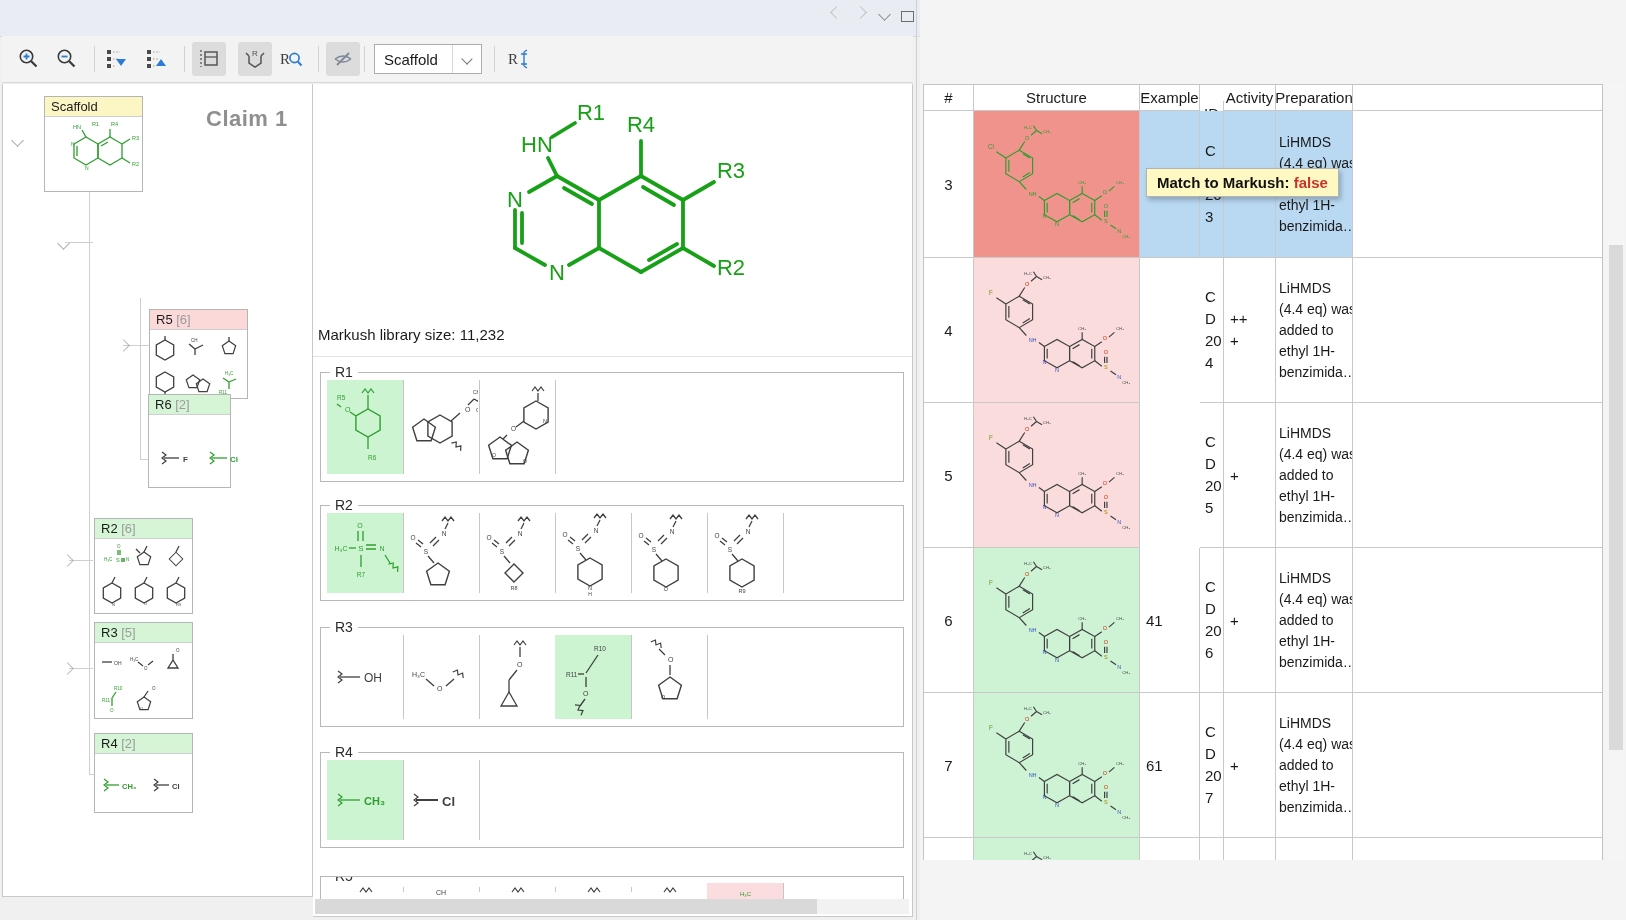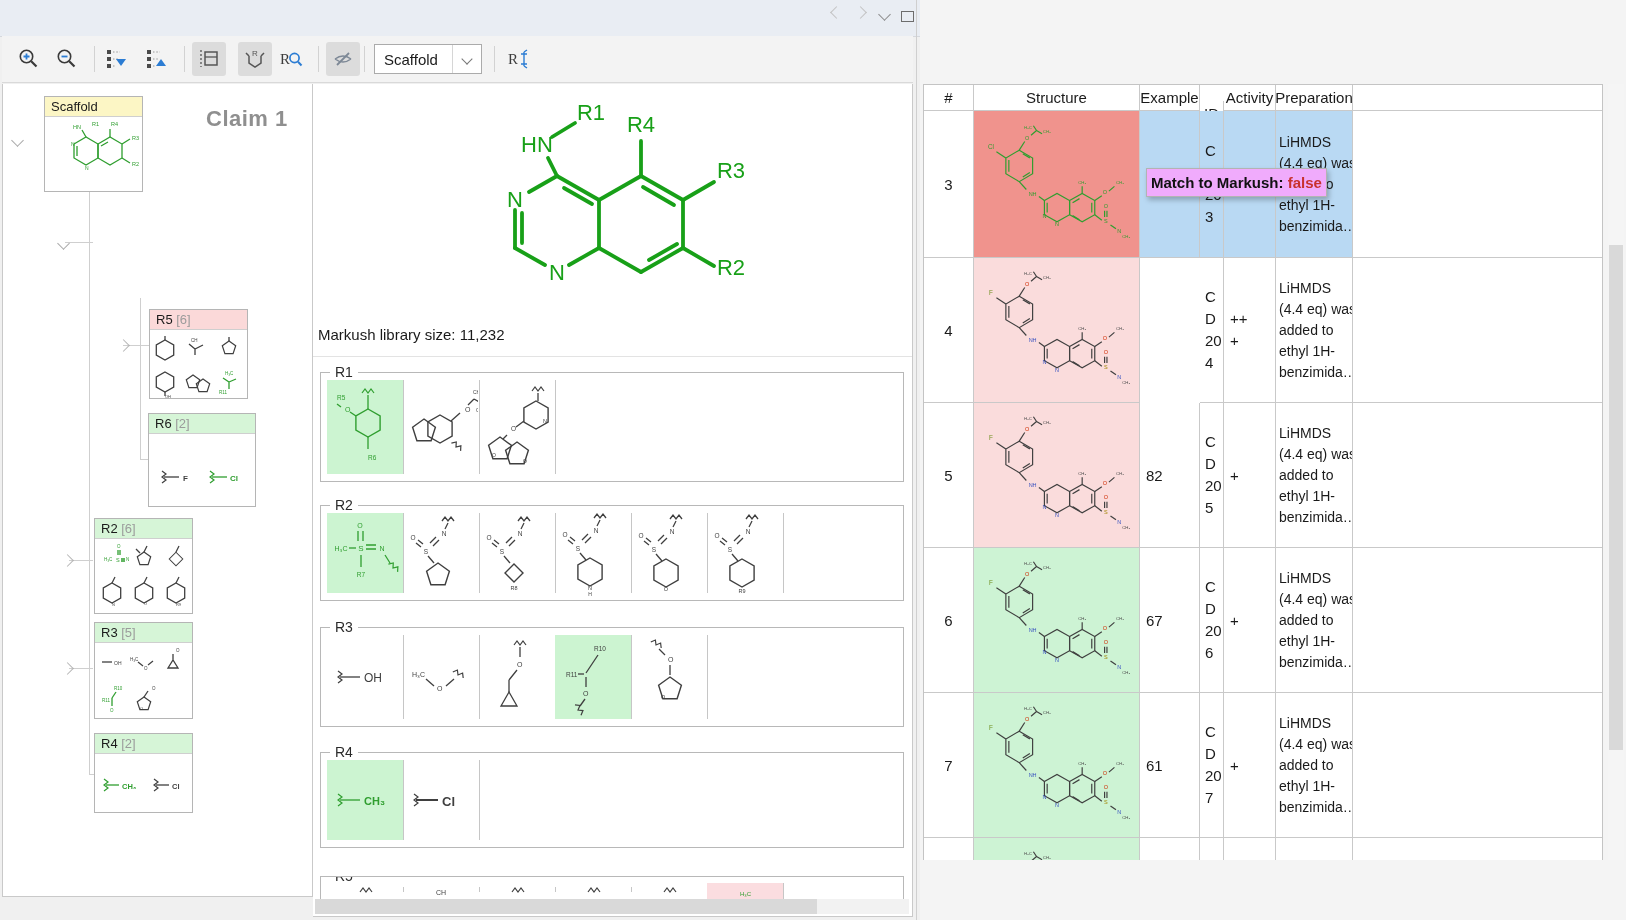--- a/index.html
+++ b/index.html
@@ -56,22 +56,22 @@
   .trow{position:absolute;left:0;width:679px}
   .tcell{position:absolute;box-sizing:border-box;border-right:1px solid #c9c9c9;border-bottom:1px solid #c9c9c9;font-size:15px;display:flex;align-items:center;overflow:hidden}
   .thead .tcell{justify-content:center;background:#fff;font-size:15px}
   .center{justify-content:center}
   .prelines{white-space:pre-line;line-height:22px}
   .sel{background:#b9d9f3}
   .st-red{background:#f0938d}.st-pink{background:#fadcdc}.st-green{background:#cdf3d4}
   .mol-std{--bond:#3f3f3f;--ncol:#3b54c0;--ocol:#cf2a00;--scol:#a08400;--ccol:#4a4a4a;--halcol:#6f8f1f}
   .mol-green{--bond:#2f9e2f;--ncol:#2f9e2f;--ocol:#2f9e2f;--scol:#2f9e2f;--ccol:#2f9e2f;--halcol:#2f9e2f}
   .hal{fill:var(--halcol);font-family:"Liberation Sans",sans-serif}
-  .tooltip{position:absolute;background:#f0abfc;border:1px solid #b3b3b3;box-shadow:2px 3px 5px rgba(0,0,0,.25);
-           font-size:15px;font-weight:bold;padding:5px 4px;white-space:nowrap;z-index:40}
+  .tooltip{position:absolute;background:#fef9c3;border:1px solid #b3b3b3;box-shadow:2px 3px 5px rgba(0,0,0,.25);
+           font-size:15px;font-weight:bold;padding:5px 10px;white-space:nowrap;z-index:40}
   .tooltip .flabel{color:#111}.tooltip .fval{color:#c8312d}
   .statusbar{position:absolute;left:3px;top:860px;width:680px;height:26px;background:#f1f1f1;border:1px solid #c4c4c4;box-sizing:border-box;font-size:15px}
   .statusred{color:#b13434}
   .mini{position:absolute}
 </style>
 </head>
 <body>
 
 <svg width="0" height="0" style="position:absolute" aria-hidden="true">
 <defs>
@@ -325,21 +325,21 @@
       <use href="#pt7" x="42" y="48"></use>
         <use href="#pt7" x="52" y="52"></use>
       <g class="skg" style="color:#2f9e2f">
           <path d="M72,44 l6,4 M78,48 l7,-3 M78,48 l0,7"></path>
           <text x="74" y="41" font-size="4.5">H₃C</text>
           <text x="68" y="60" font-size="4.5">R11</text>
         </g>
     </svg>
   </div>
 
-  <div class="tnode" style="left:145px;top:329px;width:108px;height:94px">
+  <div class="tnode" style="left:145px;top:310px;width:83px;height:94px">
     <div class="hd g"><span>R6</span> <span class="cnt">[2]</span></div>
     <svg class="sketch sk mini" width="40" height="18" viewBox="0 0 40 18" style="left:8px;top:54px">
       <use href="#att" transform="translate(5,9) rotate(90)"></use>
         <path d="M7,9 L22,9"></path>
         <text x="26" y="12.5" font-size="8" font-weight="bold">F</text>
     </svg>
     <svg class="sketch skg mini" width="40" height="18" viewBox="0 0 40 18" style="left:56px;top:54px">
       <use href="#att" transform="translate(5,9) rotate(90)"></use>
         <path d="M7,9 L22,9"></path>
         <text x="25" y="12.5" font-size="8" font-weight="bold">Cl</text>
@@ -714,39 +714,38 @@
     </div>
 
     <div class="trow" style="top:318px;height:145px">
       <div class="tcell center" style="left:0;top:0;width:50px;height:145px">5</div>
       <div class="tcell center st-pink" style="left:50px;top:0;width:166px;height:145px">
         <svg class="mol-std" viewBox="0 0 200 150" width="158" height="118">
             <use href="#molref"></use>
             <text class="hal" x="16" y="31" font-size="8" text-anchor="middle">F</text>
           </svg>
       </div>
-      <div class="tcell" style="left:216px;top:0;width:60px;height:145px;padding-left:6px">82</div>
       <div class="tcell prelines" style="left:276px;top:0;width:24px;height:145px;padding-left:5px">C
 D
 20
 5</div>
       <div class="tcell" style="left:300px;top:0;width:52px;height:145px;padding-left:6px">+</div>
       <div class="tcell" style="left:352px;top:0;width:77px;height:145px;padding:0 3px;font-size:14px;line-height:21px">LiHMDS (4.4 eq) was added to ethyl 1H-benzimida…</div>
       <div class="tcell" style="left:429px;top:0;width:249px;height:145px;border-right:none"></div>
     </div>
 
     <div class="trow" style="top:463px;height:145px">
       <div class="tcell center" style="left:0;top:0;width:50px;height:145px">6</div>
       <div class="tcell center st-green" style="left:50px;top:0;width:166px;height:145px">
         <svg class="mol-std" viewBox="0 0 200 150" width="158" height="118">
             <use href="#molref"></use>
             <text class="hal" x="16" y="31" font-size="8" text-anchor="middle">F</text>
           </svg>
       </div>
-      <div class="tcell" style="left:216px;top:0;width:60px;height:145px;padding-left:6px">67</div>
+      <div class="tcell" style="left:216px;top:0;width:60px;height:145px;padding-left:6px">41</div>
       <div class="tcell prelines" style="left:276px;top:0;width:24px;height:145px;padding-left:5px">C
 D
 20
 6</div>
       <div class="tcell" style="left:300px;top:0;width:52px;height:145px;padding-left:6px">+</div>
       <div class="tcell" style="left:352px;top:0;width:77px;height:145px;padding:0 3px;font-size:14px;line-height:21px">LiHMDS (4.4 eq) was added to ethyl 1H-benzimida…</div>
       <div class="tcell" style="left:429px;top:0;width:249px;height:145px;border-right:none"></div>
     </div>
 
     <div class="trow" style="top:608px;height:145px">

